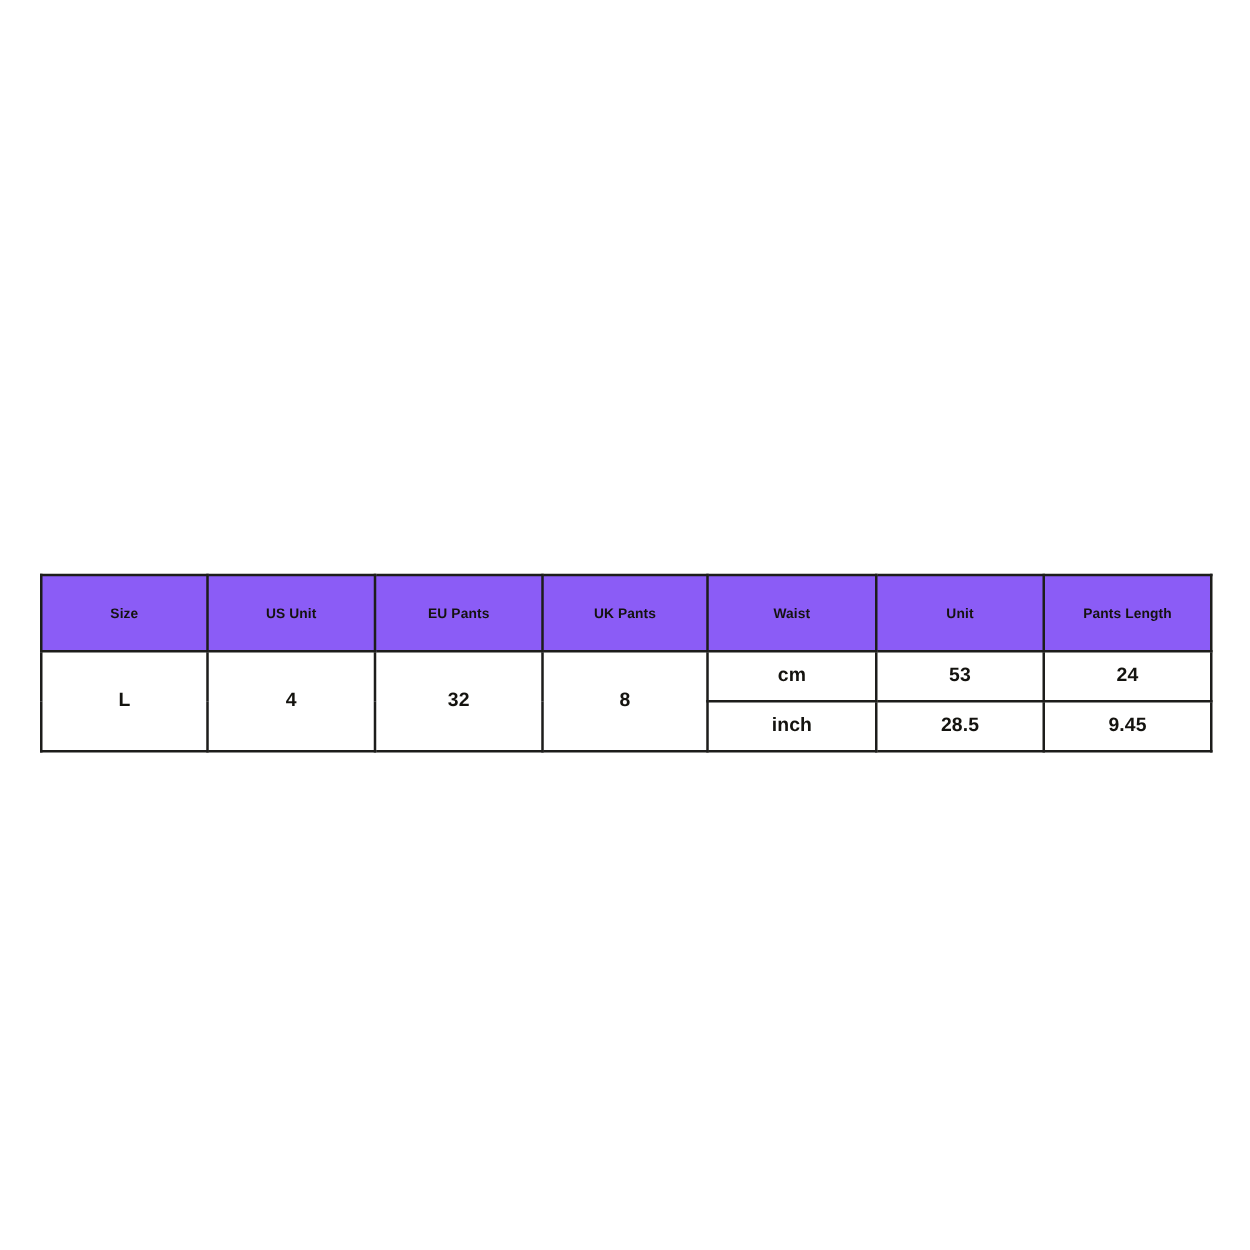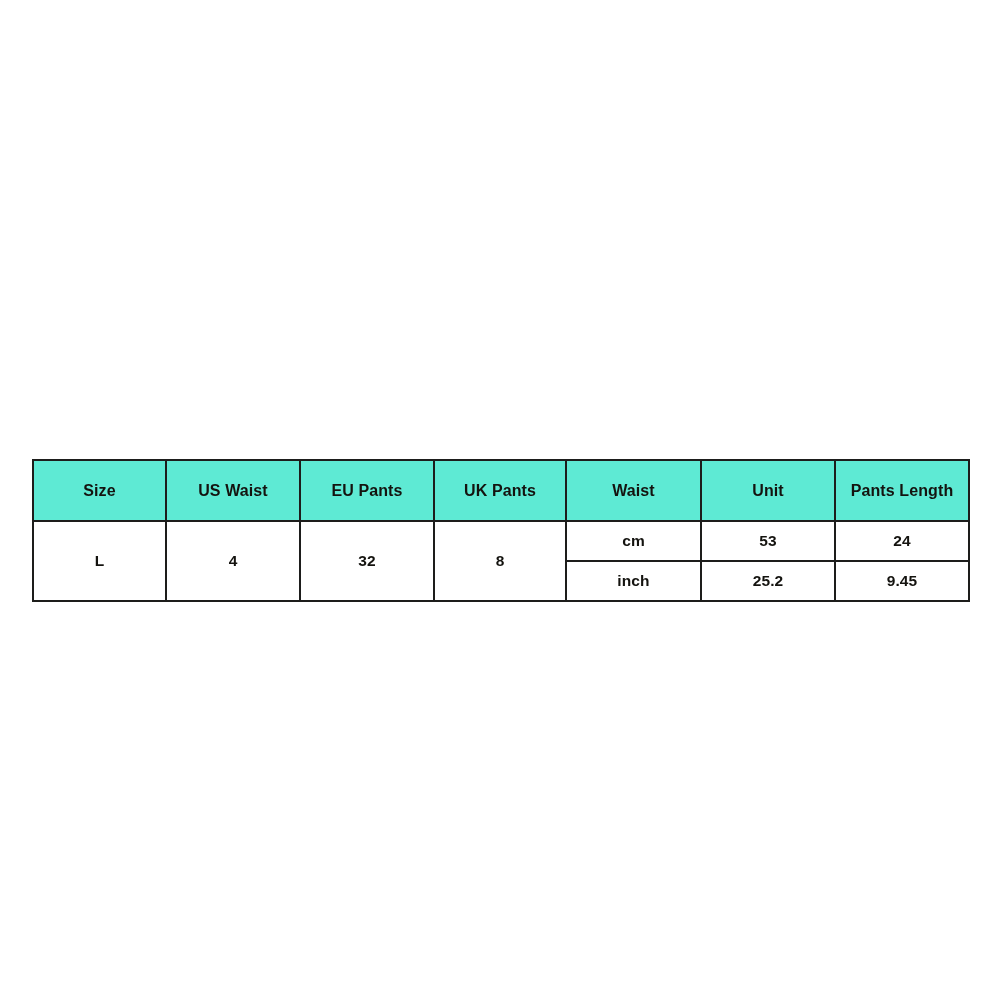--- a/index.html
+++ b/index.html
@@ -44,23 +44,23 @@
     text-align: center;
     vertical-align: middle;
     padding: 0;
     color: #14130f;
     font-weight: bold;
     font-size: 15.5px;
     letter-spacing: 0.1px;
   }
 
   table.size-chart thead th {
-    background: #5eead4;
+    background: #8b5cf6;
     height: 59px;
-    font-size: 16px;
+    font-size: 11px;
   }
 
   table.size-chart tbody td {
     background: #ffffff;
     height: 38px;
     font-weight: bold;
     font-size: 15.5px;
   }
 
   table.size-chart tbody td.span-cell {
@@ -77,38 +77,38 @@
       <col class="c-us">
       <col class="c-eu">
       <col class="c-uk">
       <col class="c-unit">
       <col class="c-waist">
       <col class="c-pantslength">
     </colgroup>
     <thead>
       <tr>
         <th>Size</th>
-        <th>US Waist</th>
+        <th>US Unit</th>
         <th>EU Pants</th>
         <th>UK Pants</th>
         <th>Waist</th>
         <th>Unit</th>
         <th>Pants Length</th>
       </tr>
     </thead>
     <tbody>
       <tr>
         <td class="span-cell" rowspan="2">L</td>
         <td class="span-cell" rowspan="2">4</td>
         <td class="span-cell" rowspan="2">32</td>
         <td class="span-cell" rowspan="2">8</td>
         <td>cm</td>
         <td>53</td>
         <td>24</td>
       </tr>
       <tr>
         <td>inch</td>
-        <td>25.2</td>
+        <td>28.5</td>
         <td>9.45</td>
       </tr>
     </tbody>
   </table>
 </div>
 
 </body></html>

